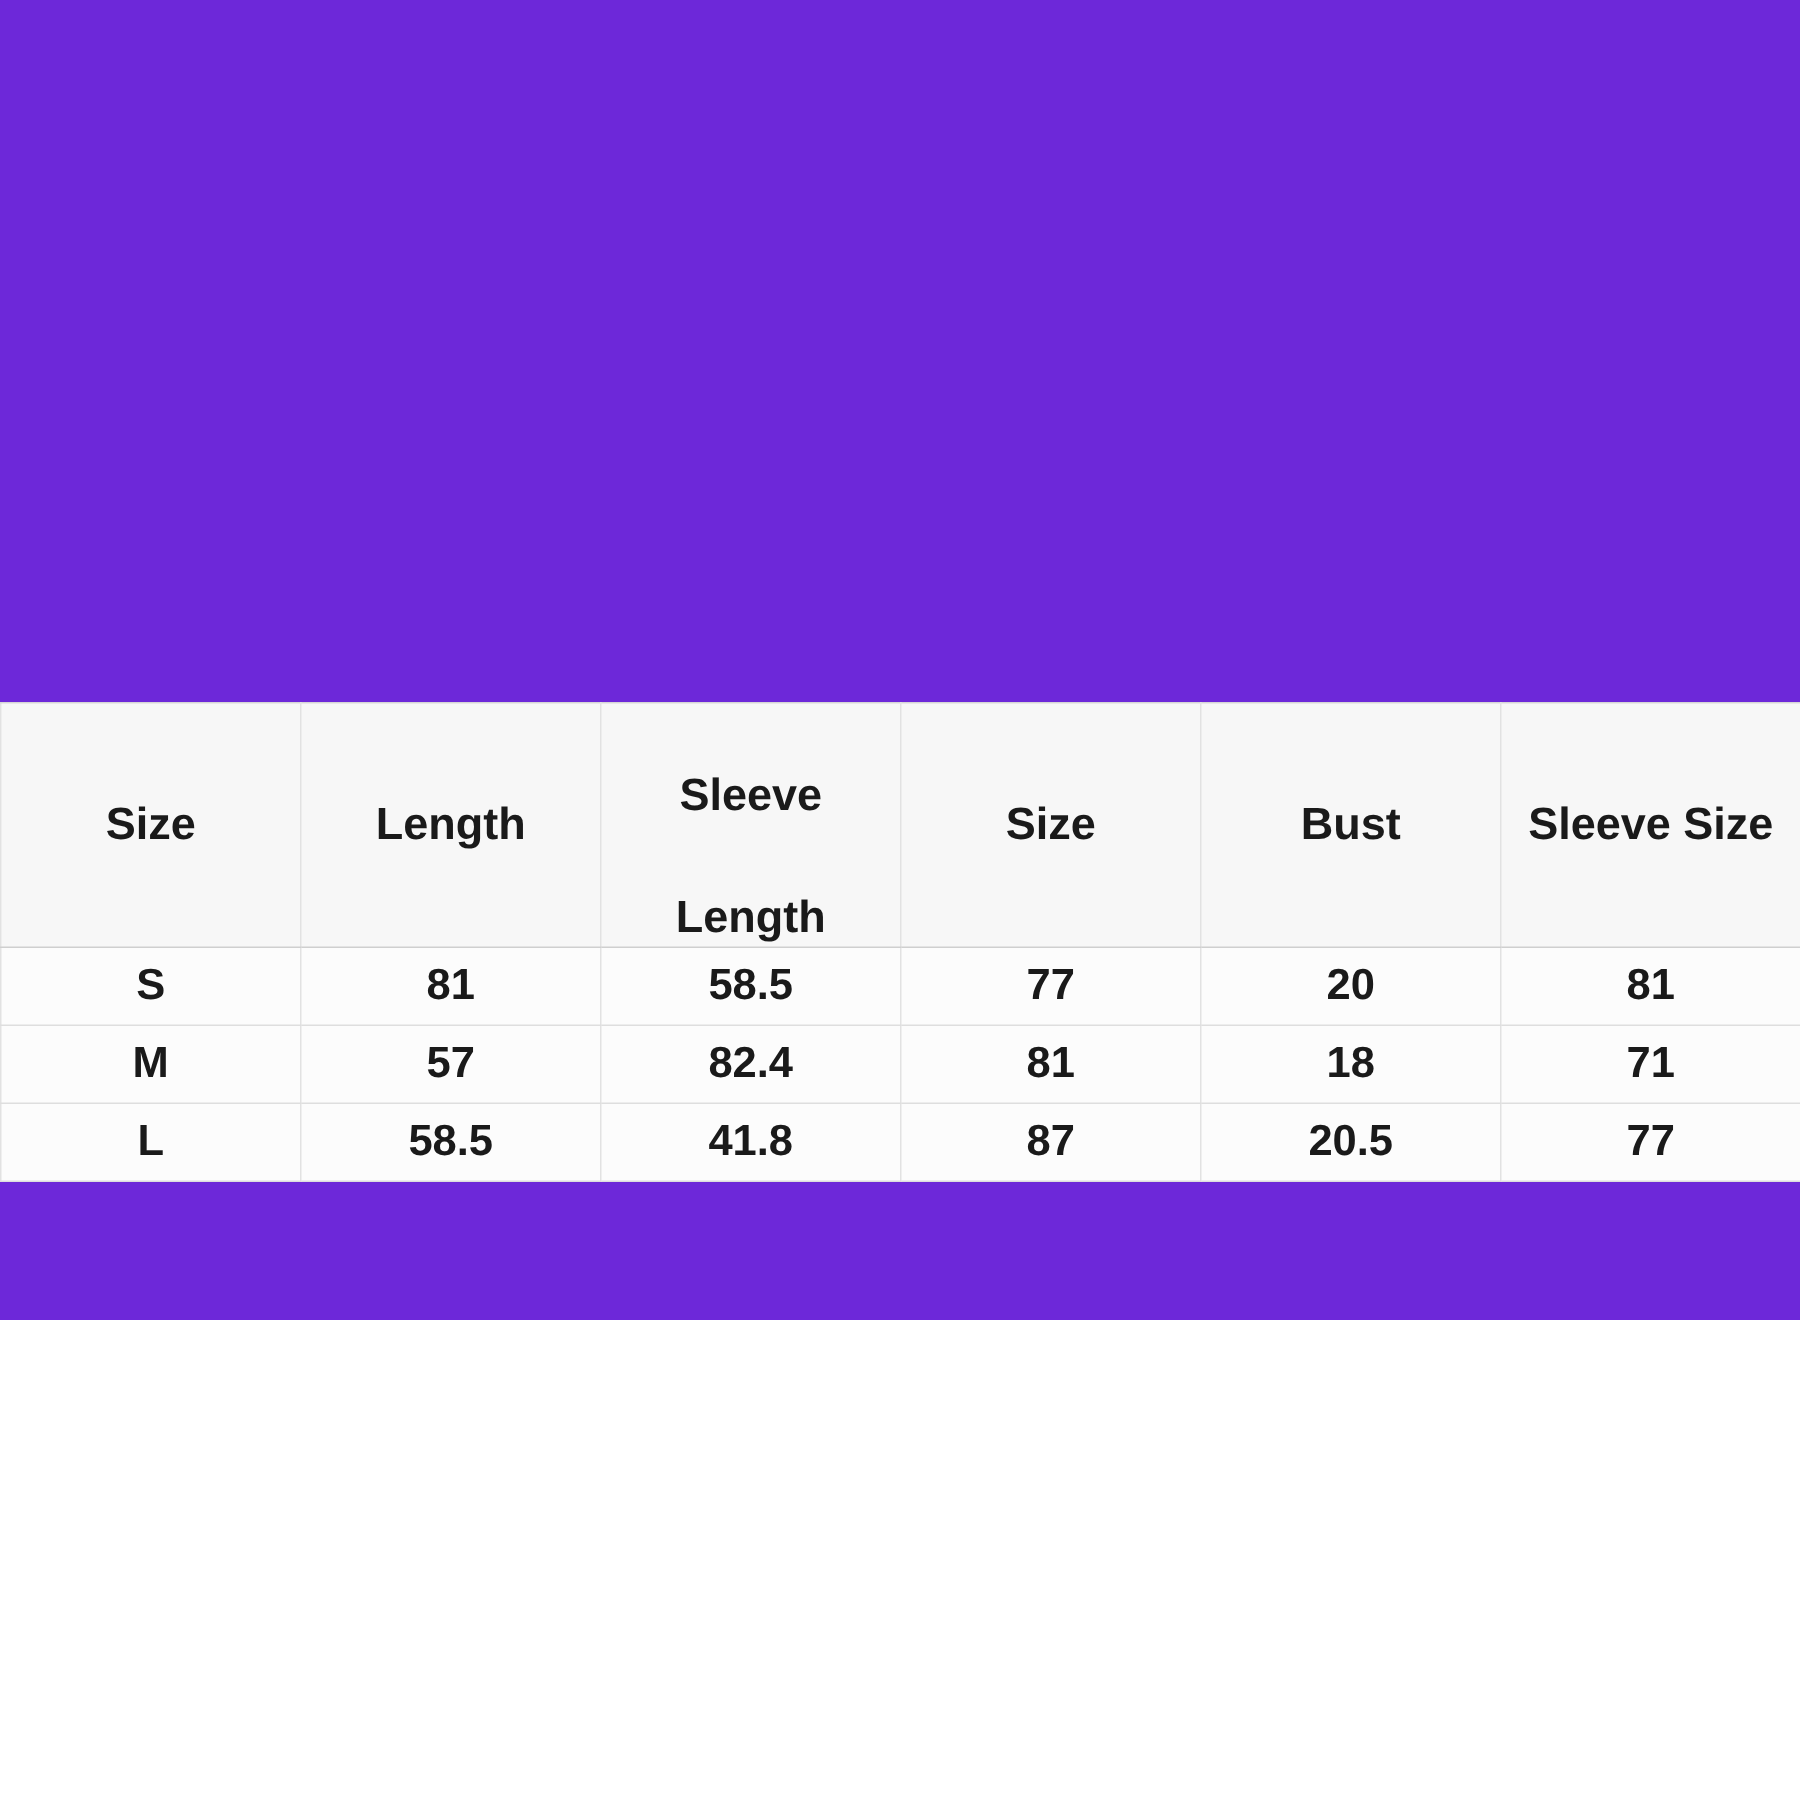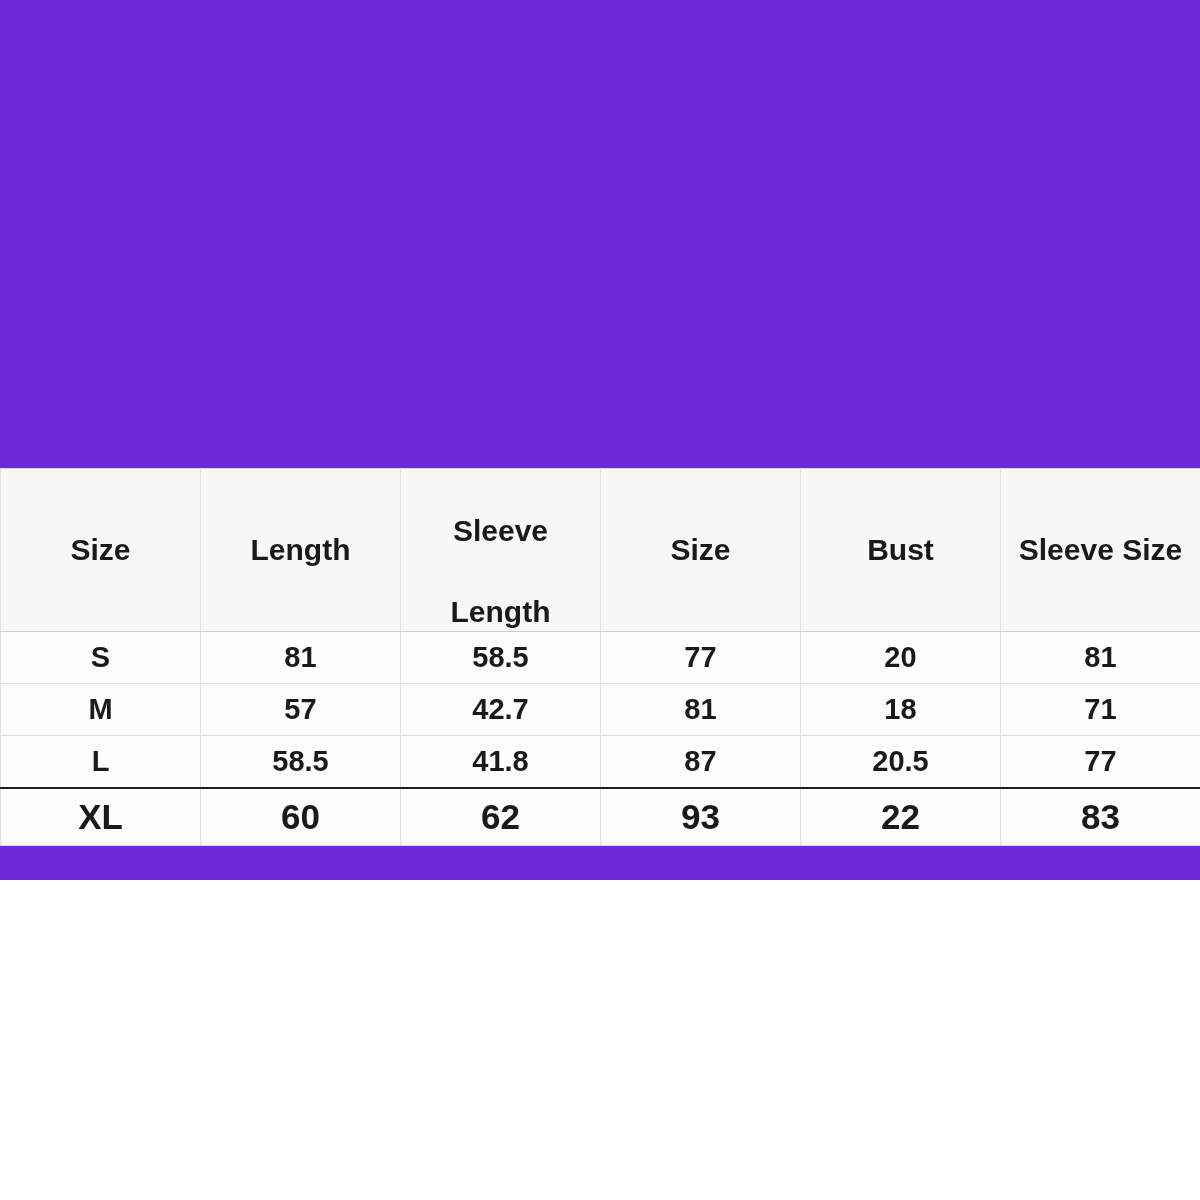--- a/index.html
+++ b/index.html
@@ -104,37 +104,29 @@
           <td>S</td>
           <td>81</td>
           <td>58.5</td>
           <td>77</td>
           <td>20</td>
           <td>81</td>
         </tr>
         <tr class="row-m">
           <td>M</td>
           <td>57</td>
-          <td>42.7</td>
+          <td>82.4</td>
           <td>81</td>
           <td>18</td>
           <td>71</td>
         </tr>
         <tr class="row-l">
           <td>L</td>
           <td>58.5</td>
           <td>41.8</td>
           <td>87</td>
           <td>20.5</td>
           <td>77</td>
         </tr>
-        <tr class="row-xl">
-          <td>XL</td>
-          <td>60</td>
-          <td>62</td>
-          <td>93</td>
-          <td>22</td>
-          <td>83</td>
-        </tr>
       </tbody>
     </table>
   </div>
 </div>
 
 </body></html>

